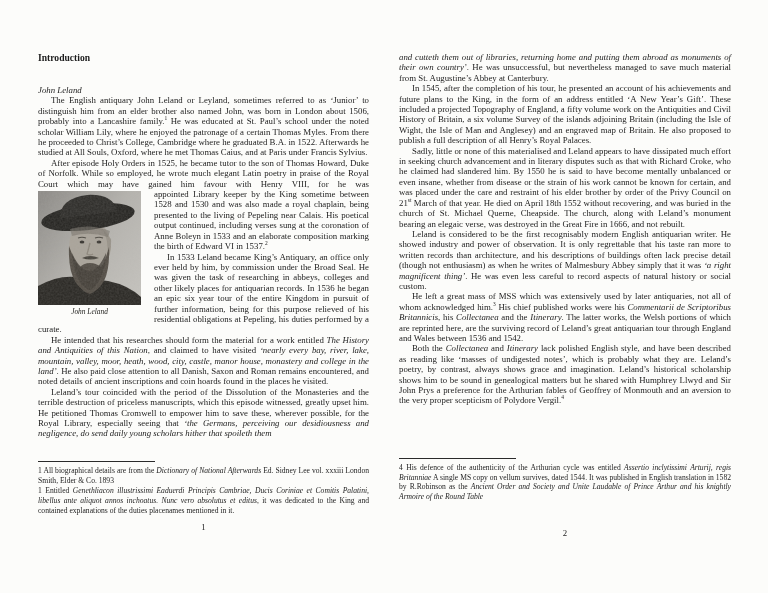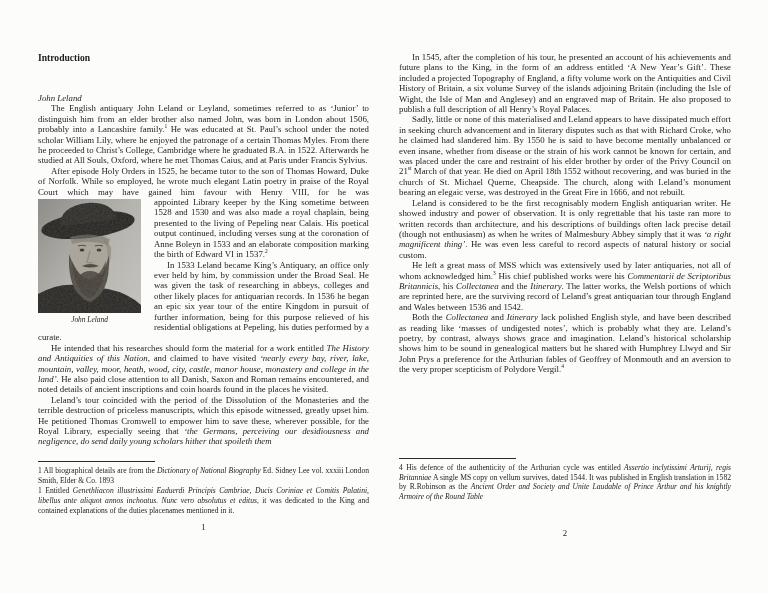--- a/index.html
+++ b/index.html
@@ -5,21 +5,21 @@
   * { margin:0; padding:0; box-sizing:border-box; }
   html,body { width:768px; height:593px; background:#fcfcfa; overflow:hidden; }
   .page {
     position:absolute; top:52px; height:541px;
     font-family:"Liberation Serif", serif;
     font-size:8.8px; line-height:10.4px; color:#1d1d1d;
     text-align:justify;
   }
   .page-left  { left:38px;  width:331px; }
   .page-right { left:399px; width:332px; }
-  h1.heading { font-size:9.6px; line-height:11px; font-weight:700; margin-bottom:30px; }
+  h1.heading { font-size:9.6px; line-height:11px; font-weight:700; margin-bottom:22px; }
   .subhead { font-style:italic; }
   .para { text-indent:13px; }
   .no-indent { text-indent:0; }
   .join-top { text-align-last:justify; }
   .it { font-style:italic; }
   sup { font-size:0.62em; line-height:0; vertical-align:super; }
   .portrait-float {
     float:left; width:103px; margin:2px 13px 1px 0; text-indent:0;
   }
   .portrait-float svg { display:block; }
@@ -81,27 +81,28 @@
         <span class="caption">John Leland</span>
       </span>
       <span><span>appointed Library keeper by the King sometime between 1528 and 1530 and was also made a royal chaplain, being presented to the living of Pepeling near Calais. His poetical output continued, including verses sung at the coronation of Anne Boleyn in 1533 and an elaborate composition marking the birth of Edward VI in 1537.</span><sup>2</sup></span>
     </p>
     <p class="para"><span>In 1533 Leland became King’s Antiquary, an office only ever held by him, by commission under the Broad Seal. He was given the task of researching in abbeys, colleges and other likely places for antiquarian records. In 1536 he began an epic six year tour of the entire Kingdom in pursuit of further information, being for this purpose relieved of his residential obligations at Pepeling, his duties performed by a curate.</span></p>
     <p class="para"><span>He intended that his researches should form the material for a work entitled </span><span class="it">The History and Antiquities of this Nation</span><span>, and claimed to have visited </span><span class="it">‘nearly every bay, river, lake, mountain, valley, moor, heath, wood, city, castle, manor house, monastery and college in the land’</span><span>. He also paid close attention to all Danish, Saxon and Roman remains encountered, and noted details of ancient inscriptions and coin hoards found in the places he visited.</span></p>
     <p class="para"><span>Leland’s tour coincided with the period of the Dissolution of the Monasteries and the terrible destruction of priceless manuscripts, which this episode witnessed, greatly upset him. He petitioned Thomas Cromwell to empower him to save these, wherever possible, for the Royal Library, especially seeing that </span><span class="it">‘the Germans, perceiving our desidiousness and negligence, do send daily young scholars hither that spoileth them</span></p>
 
     <div class="footnotes" style="top:409px">
       <div class="fnrule"></div>
-      <p class="fn"><span>1 All biographical details are from the </span><span class="it">Dictionary of National Biography</span><span> Ed. Sidney Lee vol. xxxiii London Smith, Elder &amp; Co. 1893</span></p>
+      <p class="fn"><span>1 All biographical details are from the </span><span class="it">Dictionary of National Afterwards</span><span> Ed. Sidney Lee vol. xxxiii London Smith, Elder &amp; Co. 1893</span></p>
       <p class="fn"><span>1 Entitled </span><span class="it">Genethliacon illustrissimi Eaduerdi Principis Cambriae, Ducis Coriniae et Comitis Palatini, libellus ante aliquot annos inchoatus. Nunc vero absolutus et editus</span><span>, it was dedicated to the King and contained explanations of the duties placenames mentioned in it.</span></p>
     </div>
     <div class="pagenum" style="top:470px">1</div>
   </section>
 
   <section class="page page-right">
+    <p class="no-indent"><span class="it">and cutteth them out of libraries, returning home and putting them abroad as monuments of their own country’</span><span>. He was unsuccessful, but nevertheless managed to save much material from St. Augustine’s Abbey at Canterbury.</span></p>
     <p class="para"><span>In 1545, after the completion of his tour, he presented an account of his achievements and future plans to the King, in the form of an address entitled ‘A New Year’s Gift’. These included a projected Topography of England, a fifty volume work on the Antiquities and Civil History of Britain, a six volume Survey of the islands adjoining Britain (including the Isle of Wight, the Isle of Man and Anglesey) and an engraved map of Britain. He also proposed to publish a full description of all Henry’s Royal Palaces.</span></p>
     <p class="para"><span>Sadly, little or none of this materialised and Leland appears to have dissipated much effort in seeking church advancement and in literary disputes such as that with Richard Croke, who he claimed had slandered him. By 1550 he is said to have become mentally unbalanced or even insane, whether from disease or the strain of his work cannot be known for certain, and was placed under the care and restraint of his elder brother by order of the Privy Council on 21</span><sup>st</sup><span> March of that year. He died on April 18th 1552 without recovering, and was buried in the church of St. Michael Querne, Cheapside. The church, along with Leland’s monument bearing an elegaic verse, was destroyed in the Great Fire in 1666, and not rebuilt.</span></p>
     <p class="para"><span>Leland is considered to be the first recognisably modern English antiquarian writer. He showed industry and power of observation. It is only regrettable that his taste ran more to written records than architecture, and his descriptions of buildings often lack precise detail (though not enthusiasm) as when he writes of Malmesbury Abbey simply that it was </span><span class="it">‘a right magnificent thing’</span><span>. He was even less careful to record aspects of natural history or social custom.</span></p>
     <p class="para"><span>He left a great mass of MSS which was extensively used by later antiquaries, not all of whom acknowledged him.</span><sup>3</sup><span> His chief published works were his </span><span class="it">Commentarii de Scriptoribus Britannicis</span><span>, his </span><span class="it">Collectanea</span><span> and the </span><span class="it">Itinerary</span><span>. The latter works, the Welsh portions of which are reprinted here, are the surviving record of Leland’s great antiquarian tour through England and Wales between 1536 and 1542.</span></p>
     <p class="para"><span>Both the </span><span class="it">Collectanea</span><span> and </span><span class="it">Itinerary</span><span> lack polished English style, and have been described as reading like ‘masses of undigested notes’, which is probably what they are. Leland’s poetry, by contrast, always shows grace and imagination. Leland’s historical scholarship shows him to be sound in genealogical matters but he shared with Humphrey Llwyd and Sir John Prys a preference for the Arthurian fables of Geoffrey of Monmouth and an aversion to the very proper scepticism of Polydore Vergil.</span><sup>4</sup></p>
 
     <div class="footnotes" style="top:406px">
       <div class="fnrule"></div>
       <p class="fn"><span>4 His defence of the authenticity of the Arthurian cycle was entitled </span><span class="it">Assertio inclytissimi Arturij, regis Britanniae</span><span> A single MS copy on vellum survives, dated 1544. It was published in English translation in 1582 by R.Robinson as the </span><span class="it">Ancient Order and Society and Unite Laudable of Prince Arthur and his knightly Armoire of the Round Table</span></p>
     </div>

